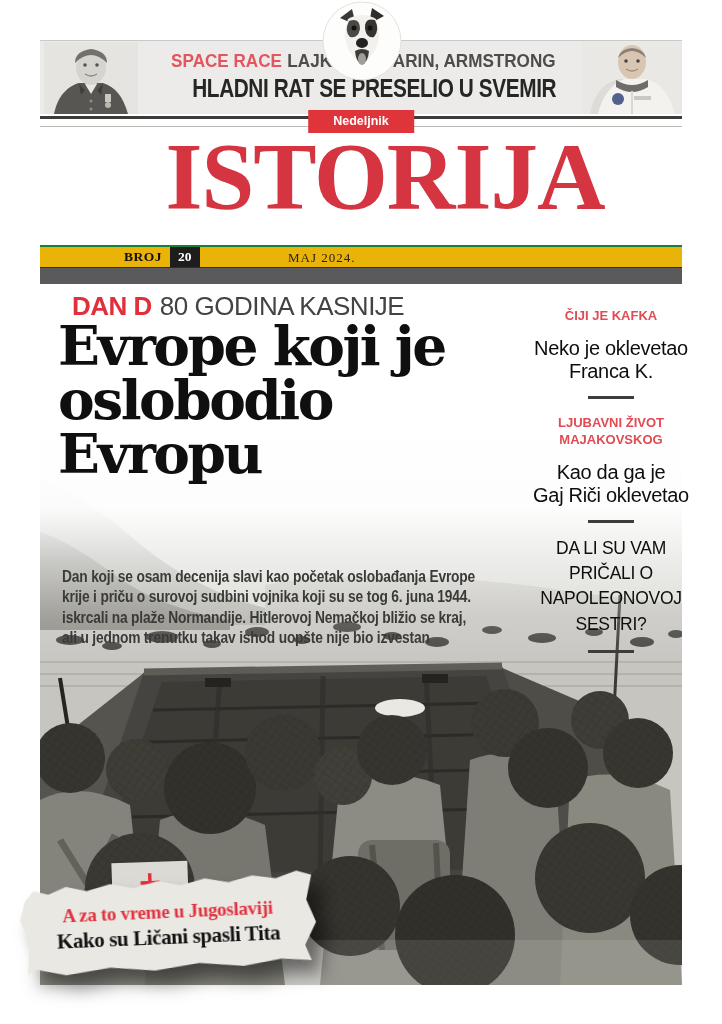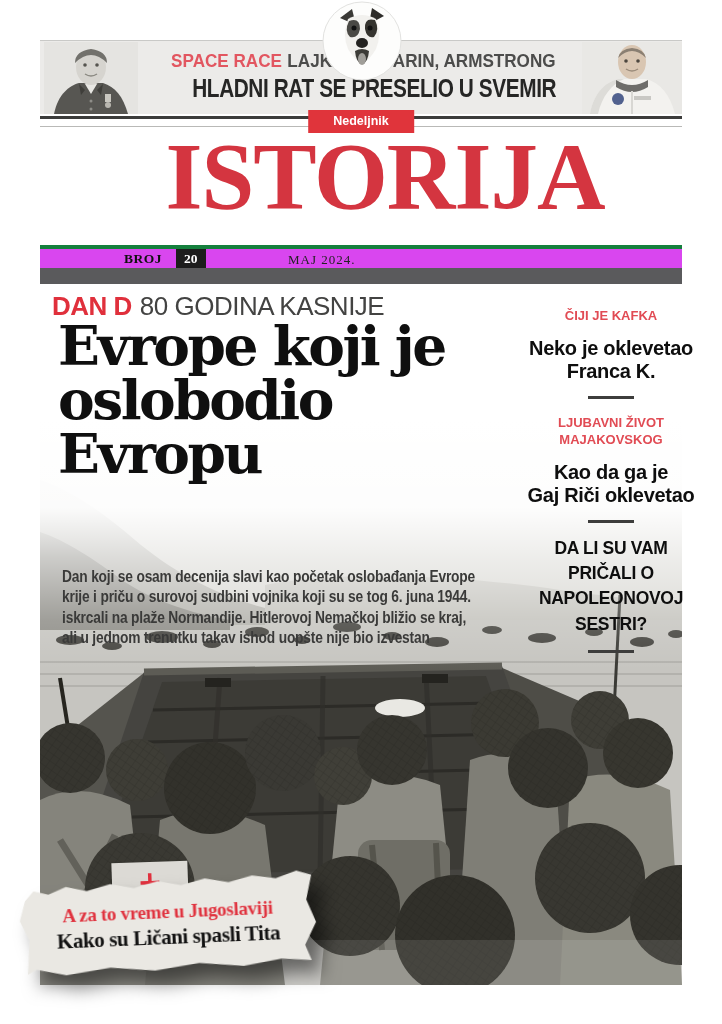--- a/index.html
+++ b/index.html
@@ -24,43 +24,43 @@
   .rules{position:absolute;left:40px;top:116px;width:642px;height:7px;
          border-top:3px solid #3c3c3b;border-bottom:1px solid #b9b9b7;z-index:3;}
   .badge{position:absolute;left:50%;transform:translateX(-50%);top:110px;background:#e0343b;
          color:#fff;font-weight:700;font-size:12.5px;padding:4px 25px 5px;z-index:7;}
 
   
   .masthead{position:absolute;left:0;top:128px;width:100%;text-align:center;
             font-family:"Liberation Serif",serif;font-weight:700;font-size:95px;line-height:1.05;
             color:#d43540;letter-spacing:-1px;z-index:2;padding-left:24px;}
   .issue-row{position:absolute;left:40px;top:245px;width:642px;height:20px;
-             border-top:4px solid #15803d;border-bottom:1px solid #2e2e2e;
-             font-family:"Liberation Serif",serif;background:#d946ef;z-index:2;}
+             border-top:2px solid #15803d;border-bottom:1px solid #2e2e2e;
+             font-family:"Liberation Serif",serif;background:#eab308;z-index:2;}
   .issue-label{position:absolute;left:84px;top:2px;font-weight:700;font-size:13.5px;color:#101010;letter-spacing:.5px;}
-  .issue-number{position:absolute;left:136px;top:0;bottom:0;background:#1d1d1d;color:#fff;
+  .issue-number{position:absolute;left:130px;top:0;bottom:0;background:#1d1d1d;color:#fff;
                 font-weight:700;font-size:13.5px;padding:2px 8px 0;}
   .issue-date{position:absolute;left:248px;top:3px;font-size:13px;color:#232323;letter-spacing:1px;}
   .gray-bar{position:absolute;left:40px;top:268px;width:642px;height:16px;background:#5a5a5c;z-index:2;}
 
   
-  .kicker{position:absolute;left:52px;top:291px;font-size:26px;font-weight:700;
+  .kicker{position:absolute;left:72px;top:291px;font-size:26px;font-weight:700;
           letter-spacing:-.5px;white-space:nowrap;z-index:3;}
   .kicker .red{color:#e0303c;margin-right:8px;}
   .kicker .rest{color:#434342;font-weight:400;}
   .headline{position:absolute;left:58px;top:319px;font-family:"DejaVu Serif",serif;font-weight:700;
             font-size:55px;line-height:.98;color:#0f0f0f;letter-spacing:-2.5px;z-index:3;}
   .standfirst{position:absolute;left:62px;top:567px;font-size:16px;font-weight:700;line-height:1.27;
               color:#3a3a39;white-space:pre-line;transform:scaleX(.86);transform-origin:left top;
               letter-spacing:-.2px;z-index:3;}
 
   
   .sidebar{position:absolute;left:518px;top:292px;width:186px;text-align:center;z-index:3;}
   .sb-kicker{font-size:13px;font-weight:700;color:#e14b54;line-height:1.3;margin:16px auto 5px;white-space:pre-line;}
-  .sb-title{font-weight:700;color:#0e0e0e;line-height:1.15;margin:12px auto;white-space:pre-line;letter-spacing:-.3px;}
+  .sb-title{font-weight:400;color:#0e0e0e;line-height:1.15;margin:12px auto;white-space:pre-line;letter-spacing:-.3px;}
   .sb-title.t1{font-size:20px;}
   .sb-title.t2{font-size:20px;}
   .sb-title.t3{font-size:17.5px;line-height:1.45;}
   .sb-title.t4{font-size:19px;line-height:1.25;}
   .sb-div{width:46px;height:3px;background:#3d3d3c;margin:13px auto;}
 
   
   .photo{position:absolute;left:40px;top:420px;width:642px;height:565px;z-index:1;}
 
   

